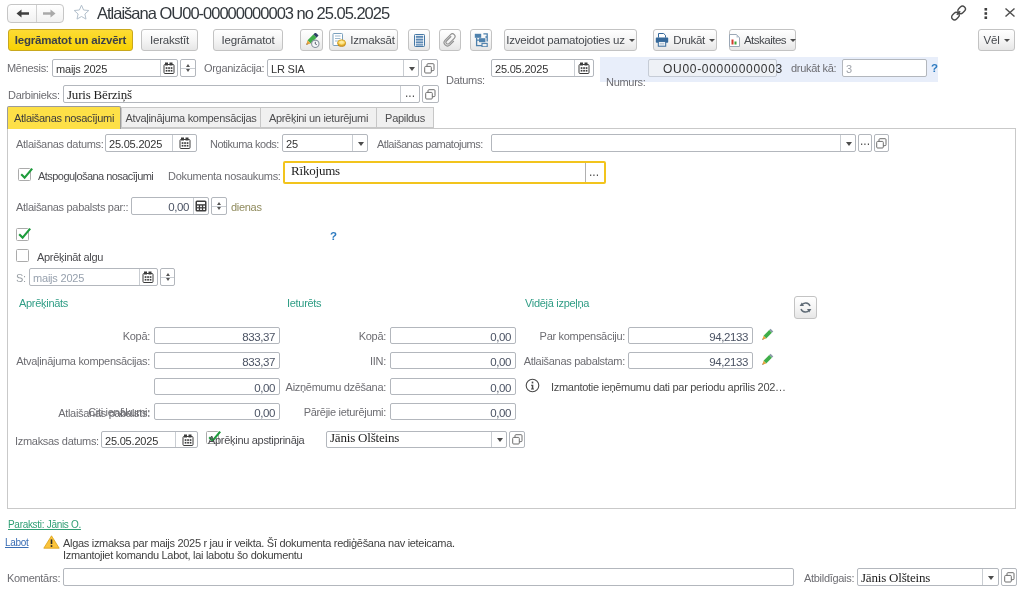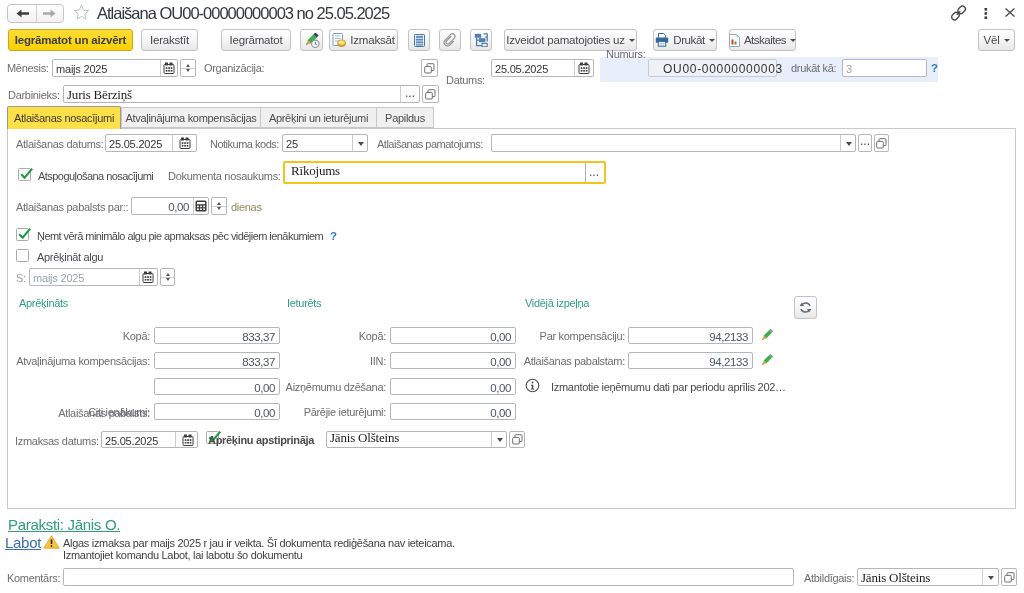--- a/index.html
+++ b/index.html
@@ -31,21 +31,21 @@
     border:1px solid #ababab;border-radius:1.5px;background:#fff;}
   .tab{position:absolute;top:107px;height:21px;box-sizing:border-box;
     background:#f0f0f0;border:1px solid #c7c7c7;font-size:11px;letter-spacing:-0.3px;color:#4d4d4f;
     display:flex;align-items:center;justify-content:center;white-space:nowrap;}
   .tab-active{top:106px;height:23px;background:#fde047;border:1px solid #9b9b9b;border-bottom:none;
     border-radius:2px 2px 0 0;z-index:3;color:#3a3a3c;}
   .ghead{position:absolute;font-size:11px;letter-spacing:-0.3px;color:#2f9d85;white-space:nowrap;line-height:12px;}
   .rlbl{position:absolute;font-size:11px;letter-spacing:-0.3px;color:#6d6d72;text-align:right;white-space:nowrap;line-height:12px;}
   .dots3{font-size:12px;color:#4c4c4c;line-height:6px;letter-spacing:0px;}
   .help{position:absolute;color:#2e7bc0;font-weight:bold;font-size:11.5px;line-height:12px;}
-  .flink{position:absolute;font-size:15px;letter-spacing:-0.3px;line-height:12px;text-decoration:underline;white-space:nowrap;}
+  .flink{position:absolute;font-size:10px;letter-spacing:-0.3px;line-height:12px;text-decoration:underline;white-space:nowrap;}
   .ftext{position:absolute;font-size:11px;letter-spacing:-0.3px;color:#3f3f3f;line-height:12px;white-space:nowrap;}
 </style>
 </head>
 <body>
 
 <div id="screen">
 
   <div class="abs" style="left:7px;top:4px;width:57px;height:19px;box-sizing:border-box;border:1px solid #c6c6c6;border-radius:4px;background:linear-gradient(#ffffff,#f1f1f1);">
     <div style="position:absolute;left:0;top:0;width:28px;height:100%;display:flex;align-items:center;justify-content:center;">
       <svg width="13" height="9" viewBox="0 0 13 9">
@@ -78,21 +78,21 @@
   <svg class="abs" style="left:1005px;top:8px;" width="10" height="9" viewBox="0 0 10 9">
     <path d="M0.5 0.5 L9.5 8.5 M9.5 0.5 L0.5 8.5" stroke="#4f4f4f" stroke-width="1.4"></path>
   </svg>
 
   <div class="tbtn ybtn" style="left:8px;width:125px;">
       <span>Iegrāmatot un aizvērt</span>
     </div>
   <div class="tbtn" style="left:141px;width:57px;">
       <span>Ierakstīt</span>
     </div>
-  <div class="tbtn" style="left:213px;width:70px;margin-left:8px;">
+  <div class="tbtn" style="left:213px;width:70px;">
       <span>Iegrāmatot</span>
     </div>
   <div class="tbtn" style="left:300px;width:23px;">
     <svg width="16" height="15" viewBox="0 0 16 15">
       <g transform="rotate(45 7 7)">
         <rect x="4.8" y="-1.5" width="4.4" height="3" fill="#2d3f66"></rect>
         <rect x="4.8" y="1.5" width="4.4" height="8.2" fill="#3fae49"></rect>
         <path d="M4.8 9.7 L9.2 9.7 L7 13.6 Z" fill="#e8a33d"></path>
         <path d="M6.3 12.3 L7.7 12.3 L7 13.6 Z" fill="#503a28"></path>
       </g>
@@ -187,20 +187,25 @@
         </g>
     </svg>
   </div>
   <div class="sbtn" style="left:180px;top:59px;width:16px;height:18px;">
     <div style="position:absolute;left:0;right:0;top:8px;height:1px;background:#c9cdd2;"></div>
     <span style="position:absolute;top:4px;left:5px;width:0;height:0;border-left:2.5px solid transparent;border-right:2.5px solid transparent;border-bottom:3px solid #555;"></span>
     <span style="position:absolute;bottom:4px;left:5px;width:0;height:0;border-left:2.5px solid transparent;border-right:2.5px solid transparent;border-top:3px solid #555;"></span>
   </div>
 
   <div class="lbl" style="left:204px;top:62px;">Organizācija:</div>
+  <div class="inp" style="left:267px;top:59px;width:152px;">
+    <span class="v">LR SIA</span>
+    <i class="dv" style="right:14px;"></i>
+    <span class="caret" style="position:absolute;right:3.5px;top:7px;"></span>
+  </div>
   <div class="sbtn" style="left:421px;top:59px;width:17px;height:18px;">
     <svg width="11" height="11" viewBox="0 0 11 11">
       <rect x="3" y="0.7" width="7" height="7" rx="1" fill="none" stroke="#6e6e6e" stroke-width="1"></rect>
       <rect x="0.7" y="3.4" width="6.6" height="6.6" rx="1" fill="#fff" stroke="#6e6e6e" stroke-width="1"></rect>
     </svg>
   </div>
 
   <div class="lbl" style="left:446px;top:62px;margin-top:12px;">Datums:</div>
   <div class="inp" style="left:491px;top:59px;width:103px;">
     <span class="v">25.05.2025</span>
@@ -213,21 +218,21 @@
           <rect x="2.7" y="5.2" width="1.7" height="1.7"></rect>
           <rect x="5.2" y="5.2" width="1.7" height="1.7"></rect>
           <rect x="7.7" y="5.2" width="1.7" height="1.7"></rect>
           <rect x="2.7" y="7.9" width="1.7" height="1.7"></rect>
           <rect x="5.2" y="7.9" width="1.7" height="1.7"></rect>
           <rect x="7.7" y="7.9" width="1.7" height="1.7"></rect>
         </g>
     </svg>
   </div>
 
-  <div class="lbl" style="left:606px;top:48px;">Numurs:</div>
+  <div class="lbl" style="left:606px;top:76px;">Numurs:</div>
   <div class="inp ro" style="left:648px;top:59px;width:129px;">
     <span class="v" style="font-size:12px;letter-spacing:0.7px;left:14px;">OU00-00000000003</span>
   </div>
   <div class="lbl" style="left:791px;top:62px;">drukāt kā:</div>
   <div class="inp" style="left:842px;top:59px;width:85px;">
     <span class="v" style="color:#a0a4ab;">3</span>
   </div>
   <div class="help" style="left:931px;top:62px;">?</div>
 
   <div class="lbl" style="left:8px;top:89px;">Darbinieks:</div>
@@ -332,21 +337,20 @@
     <span style="position:absolute;top:4px;left:5px;width:0;height:0;border-left:2.5px solid transparent;border-right:2.5px solid transparent;border-bottom:3px solid #555;"></span>
     <span style="position:absolute;bottom:4px;left:5px;width:0;height:0;border-left:2.5px solid transparent;border-right:2.5px solid transparent;border-top:3px solid #555;"></span>
   </div>
   <div class="lbl" style="left:231px;top:201px;color:#8f8a5c;">dienas</div>
 
   <div class="chk" style="left:16px;top:228px;">
     <svg width="15" height="15" viewBox="0 0 15 15" style="position:absolute;left:0px;top:-3px;">
       <path d="M2.2 8.2 L5.6 11.6 L13.2 2.6" fill="none" stroke="#1e9c3c" stroke-width="2.1"></path>
     </svg>
   </div>
-  <div class="lbl2" style="left:37px;top:230px;letter-spacing:-0.55px;">Ņemt vērā minimālo algu pie apmaksas pēc vidējiem ienākumiem</div>
   <div class="help" style="left:330px;top:230px;">?</div>
 
   <div class="chk" style="left:16px;top:249px;"></div>
   <div class="lbl2" style="left:37px;top:251px;">Aprēķināt algu</div>
 
   <div class="lbl" style="left:16px;top:272px;color:#9aa0a6;">S:</div>
   <div class="inp" style="left:29px;top:268px;width:129px;">
     <span class="v" style="color:#97a1ae;">maijs 2025</span>
     <i class="dv" style="right:17px;"></i>
     <svg style="position:absolute;right:3px;top:2px;" width="12" height="12" viewBox="0 0 12 12">
@@ -462,21 +466,21 @@
           <rect x="5.2" y="7.9" width="1.7" height="1.7"></rect>
           <rect x="7.7" y="7.9" width="1.7" height="1.7"></rect>
         </g>
     </svg>
   </div>
   <div class="chk" style="left:206px;top:431px;">
     <svg width="15" height="15" viewBox="0 0 15 15" style="position:absolute;left:0px;top:-3px;">
       <path d="M2.2 8.2 L5.6 11.6 L13.2 2.6" fill="none" stroke="#1e9c3c" stroke-width="2.1"></path>
     </svg>
   </div>
-  <div class="lbl2" style="left:208px;top:434px;font-weight:bold;">Aprēķinu apstiprināja</div>
+  <div class="lbl2" style="left:208px;top:434px;">Aprēķinu apstiprināja</div>
   <div class="inp" style="left:326px;top:431px;width:181px;height:17px;">
     <span class="v serif" style="top:0px;">Jānis Olšteins</span>
     <i class="dv" style="right:14px;"></i>
     <span class="caret" style="position:absolute;right:3.5px;top:6px;"></span>
   </div>
   <div class="sbtn" style="left:509px;top:431px;width:16px;height:17px;">
     <svg width="11" height="11" viewBox="0 0 11 11">
       <rect x="3" y="0.7" width="7" height="7" rx="1" fill="none" stroke="#6e6e6e" stroke-width="1"></rect>
       <rect x="0.7" y="3.4" width="6.6" height="6.6" rx="1" fill="#fff" stroke="#6e6e6e" stroke-width="1"></rect>
     </svg>

